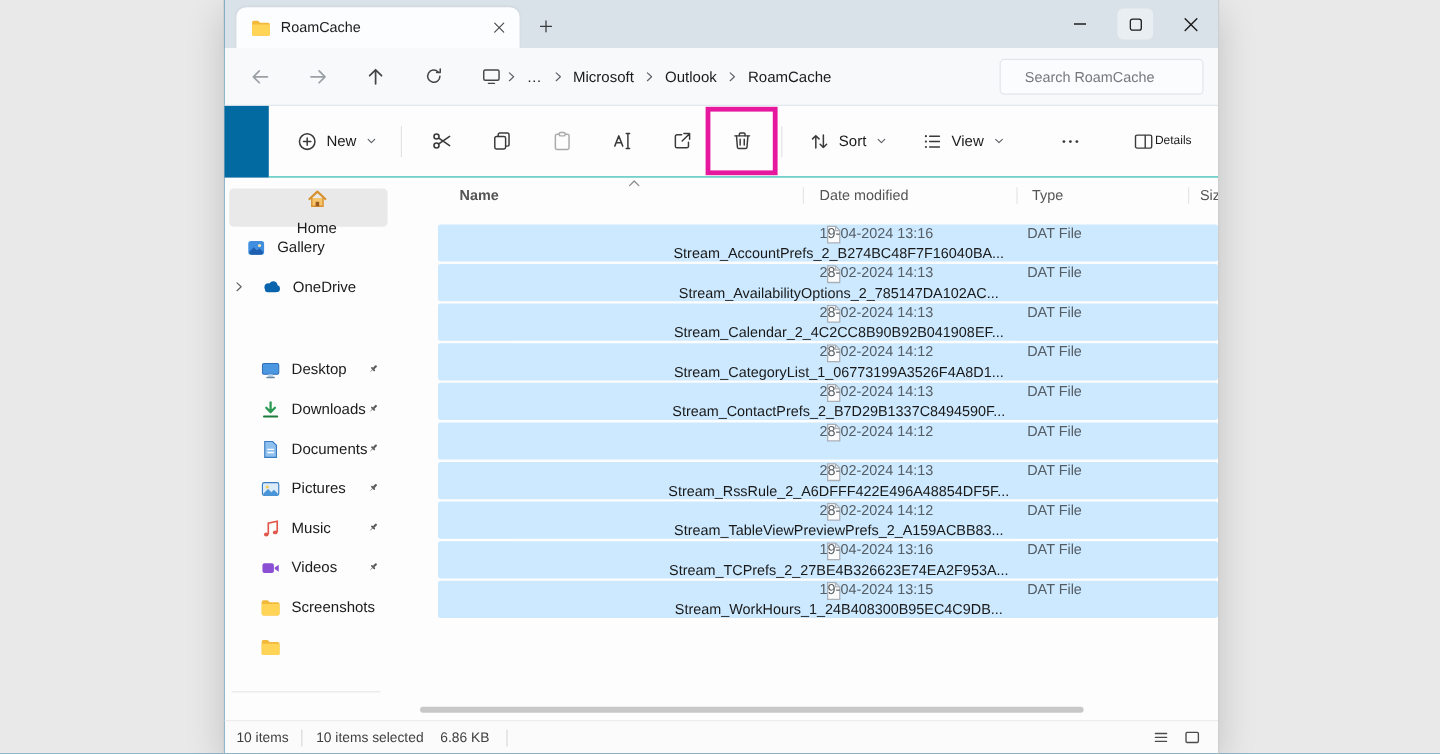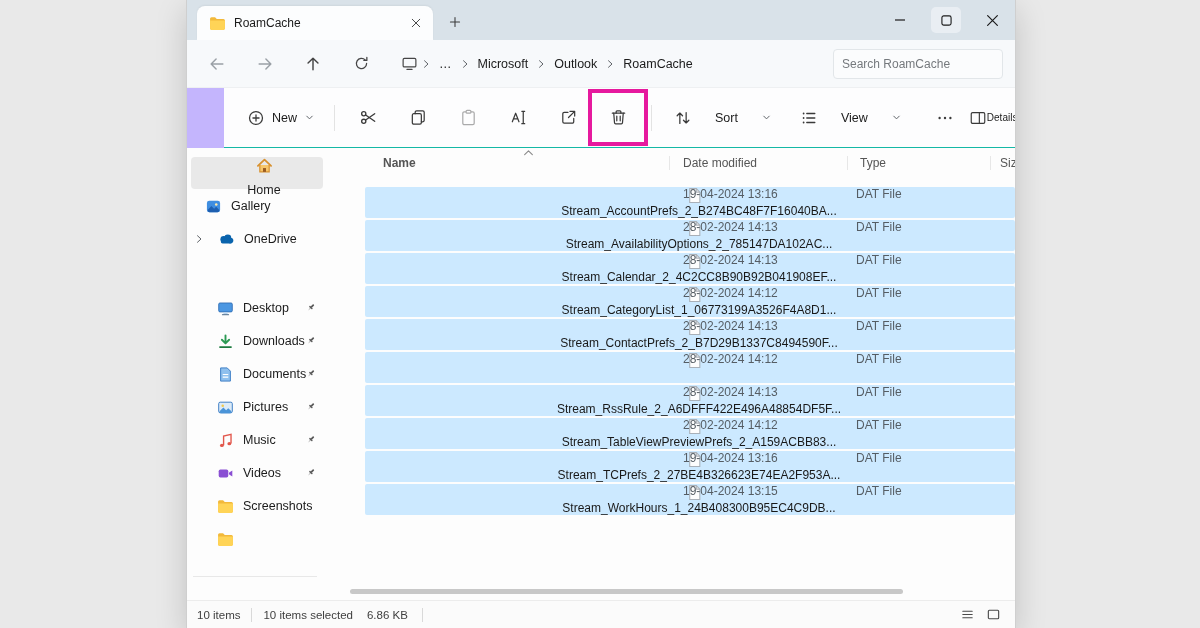--- a/index.html
+++ b/index.html
@@ -5,21 +5,21 @@
   * { box-sizing: border-box; margin: 0; padding: 0; }
   html,body { width:1200px; height:628px; }
   body {
     background:#e9e9e9;
     font-family:"Liberation Sans","DejaVu Sans",sans-serif;
     font-size:12px; color:#1b1b1b;
     position:relative; overflow:hidden;
   }
   .window {
     position:absolute; left:187px; top:0; width:828px; height:628px;
-    background:#c4b5fd; overflow:hidden;
+    background:#0369a1; overflow:hidden;
     display:flex; flex-direction:column;
     box-shadow:0 0 0 1px #cfcfcf, 0 10px 30px rgba(0,0,0,.18);
     justify-content:center;
   }
   .icon { display:inline-flex; align-items:center; justify-content:center; flex:none; }
   .icon svg { display:block; }
 
   
   .tabbar { height:40px; flex:none; background:var(--tabstrip,#d9e2e9); display:flex; align-items:flex-end; position:relative; }
   .tab {
@@ -34,33 +34,33 @@
   .caption-btn { width:46px; height:40px; display:flex; align-items:center; justify-content:center; }
   .maxbg { width:30px; height:26px; background:#e9eef3; border-radius:5px; display:flex; align-items:center; justify-content:center; }
 
   
   .navbar { height:48px; flex:none; background:#f7f9fb; border-bottom:1px solid #eef0f2; display:flex; align-items:center; padding:0 8px 0 6px; }
   .nav-btn { width:36px; height:34px; margin:0 6px; border-radius:4px; display:flex; align-items:center; justify-content:center; }
   .breadcrumb { display:flex; align-items:center; margin-left:14px; flex:1; min-width:0; font-size:12.5px; white-space:nowrap; overflow:hidden; }
   .crumb-icon { margin:0 2px; }
   .crumb { padding:5px 7px; border-radius:4px; color:#1b1b1b; }
   .crumb-chev { padding:0 1px; }
-  .search { width:170px; height:30px; flex:none; margin-right:4px; background:#fbfcfd; border:1px solid #e2e6e9; border-radius:4px; display:flex; align-items:center; padding:0 8px; }
+  .search { width:170px; height:30px; flex:none; margin-right:4px; background:#fbfcfd; border:1px solid #e2e6e9; border-radius:4px; display:flex; align-items:center; padding:0 20px; }
   .search input { border:none; outline:none; background:transparent; width:100%; font-family:inherit; font-size:12px; color:#444; }
   .search input::placeholder { color:#75797d; }
 
   
   .toolbar { height:60px; flex:none; background:#fdfdfe; border-bottom:1px solid #14b8a6; display:flex; align-items:center; padding:0 12px; position:relative;margin-left:37px; }
   .tb-new { display:flex; align-items:center; gap:7px; padding:7px 11px; border-radius:4px; font-size:12.5px; }
   .tb-sep { width:1px; height:26px; background:#e3e3e3; margin:0 8px; flex:none; }
   .tb-icons { display:flex; align-items:center; }
   .tb-ibtn { width:40px; height:36px; margin:0 5px; border-radius:4px; display:flex; align-items:center; justify-content:center; position:relative; }
   .tb-ibtn.disabled svg { opacity:.42; }
   .annotation { position:absolute; left:-10px; right:-10px; top:-11px; bottom:-10px; border:4px solid var(--annot,#e6199e); pointer-events:none; z-index:5; }
-  .tb-lblbtn { display:flex; align-items:center; gap:23px; padding:7px 10px; margin:0 4px; border-radius:4px; font-size:12.5px; }
+  .tb-lblbtn { display:flex; align-items:center; gap:7px; padding:7px 10px; margin:0 4px; border-radius:4px; font-size:12.5px; }
   .tb-more { margin-left:20px; }
   .tb-details { margin-left:auto; display:flex; align-items:center; gap:0; padding:7px 10px; border-radius:4px; font-size:10px; }
 
   
   .main { flex:1; min-height:0; display:flex; position:relative; background:#fdfdfd; }
   .sidebar { width:140px; flex:none; padding-top:8px; position:relative; }
   .sidebar::after { content:""; position:absolute; left:6px; right:10px; bottom:23px; height:1px; background:#e8e8e8; }
   .sb-item { height:32px; margin:1px 4px; padding-left:14px; border-radius:4px; display:flex; align-items:center; gap:9px; font-size:12.5px; position:relative; white-space:nowrap; }
   .sb-item.indent { padding-left:26px; }
   .sb-item.selected { background:#e9e9e9;flex-direction:column; }

